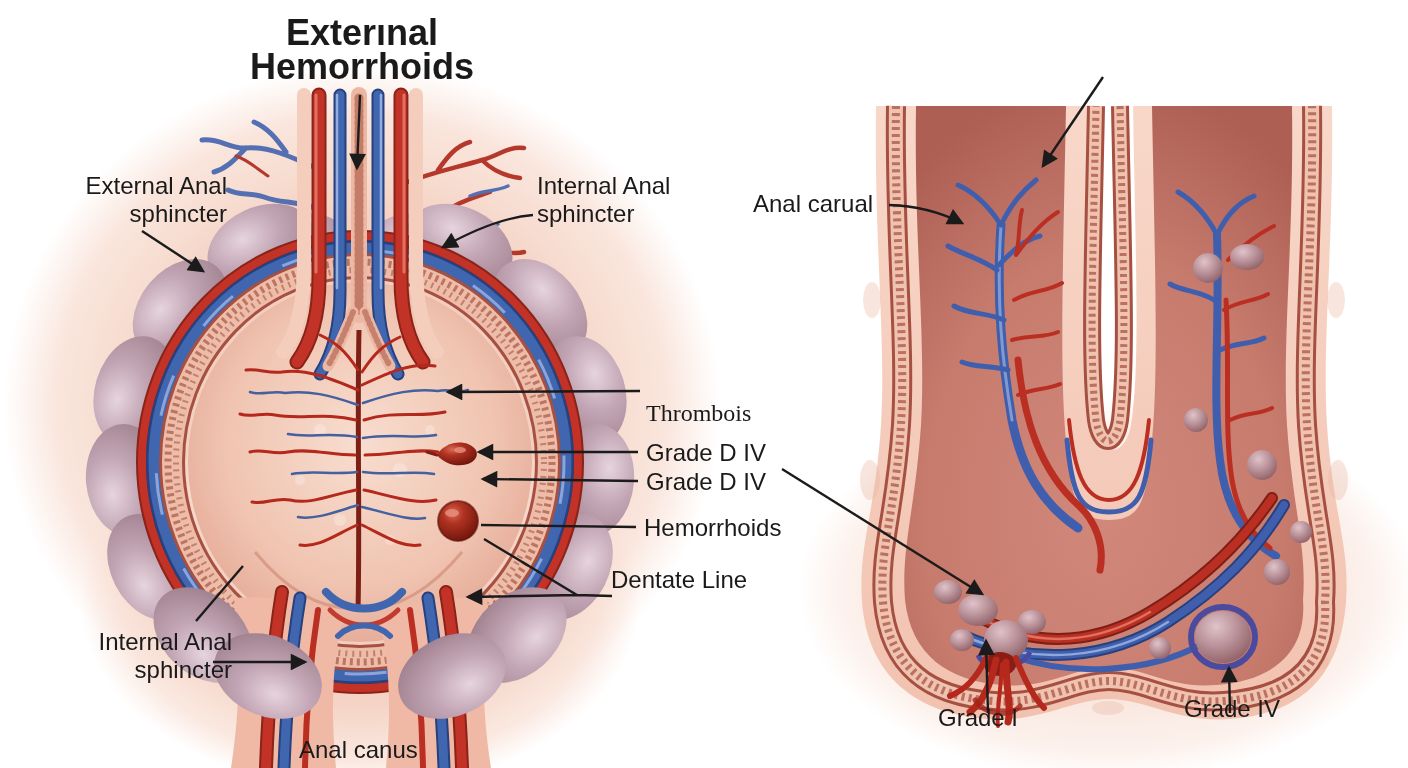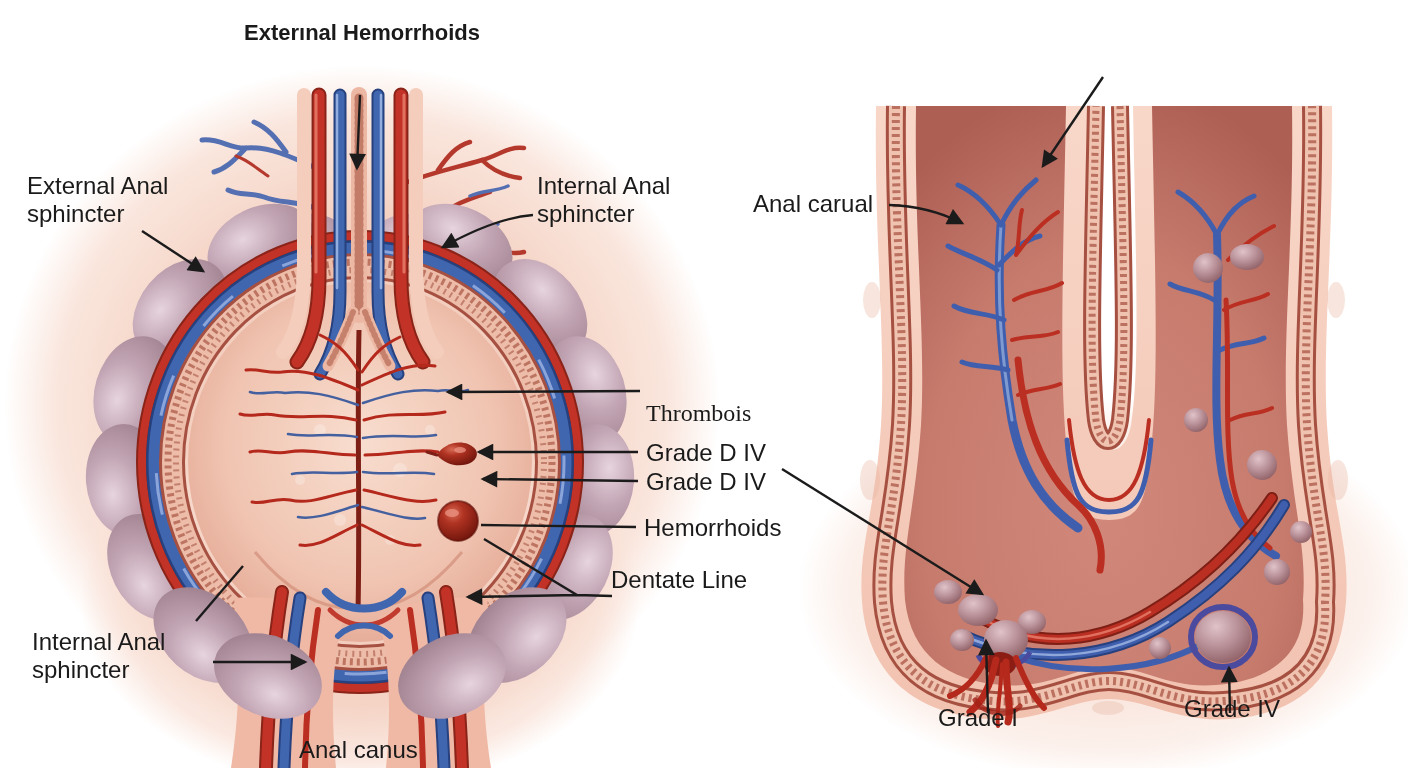--- a/index.html
+++ b/index.html
@@ -1,21 +1,21 @@
 <!DOCTYPE html>
 <html><head>
 <meta charset="utf-8">
 <style>
   html,body{margin:0;padding:0;background:#fff;}
   #stage{position:relative;width:1408px;height:768px;overflow:hidden;background:#fff;
          font-family:"Liberation Sans","DejaVu Sans",sans-serif;}
   #art{position:absolute;inset:0;}
   .lbl{position:absolute;color:#1a1a1a;font-size:24px;line-height:28px;white-space:normal;}
-  .title{font-size:22px;line-height:34px;font-weight:bold;text-align:center;}
-  .c{text-align:left;}
+  .title{font-size:36px;line-height:34px;font-weight:bold;text-align:center;}
+  .c{text-align:right;}
 </style>
 </head>
 <body>
 <div id="stage">
 
 <svg id="art" width="1408" height="768" viewBox="0 0 1408 768">
 <defs>
   <marker id="ah" viewBox="0 0 10 10" refX="8.5" refY="5" markerWidth="8.5" markerHeight="7" orient="auto-start-reverse">
     <path d="M0,0 L10,5 L0,10 z" fill="#1b1b1b"></path>
   </marker>

